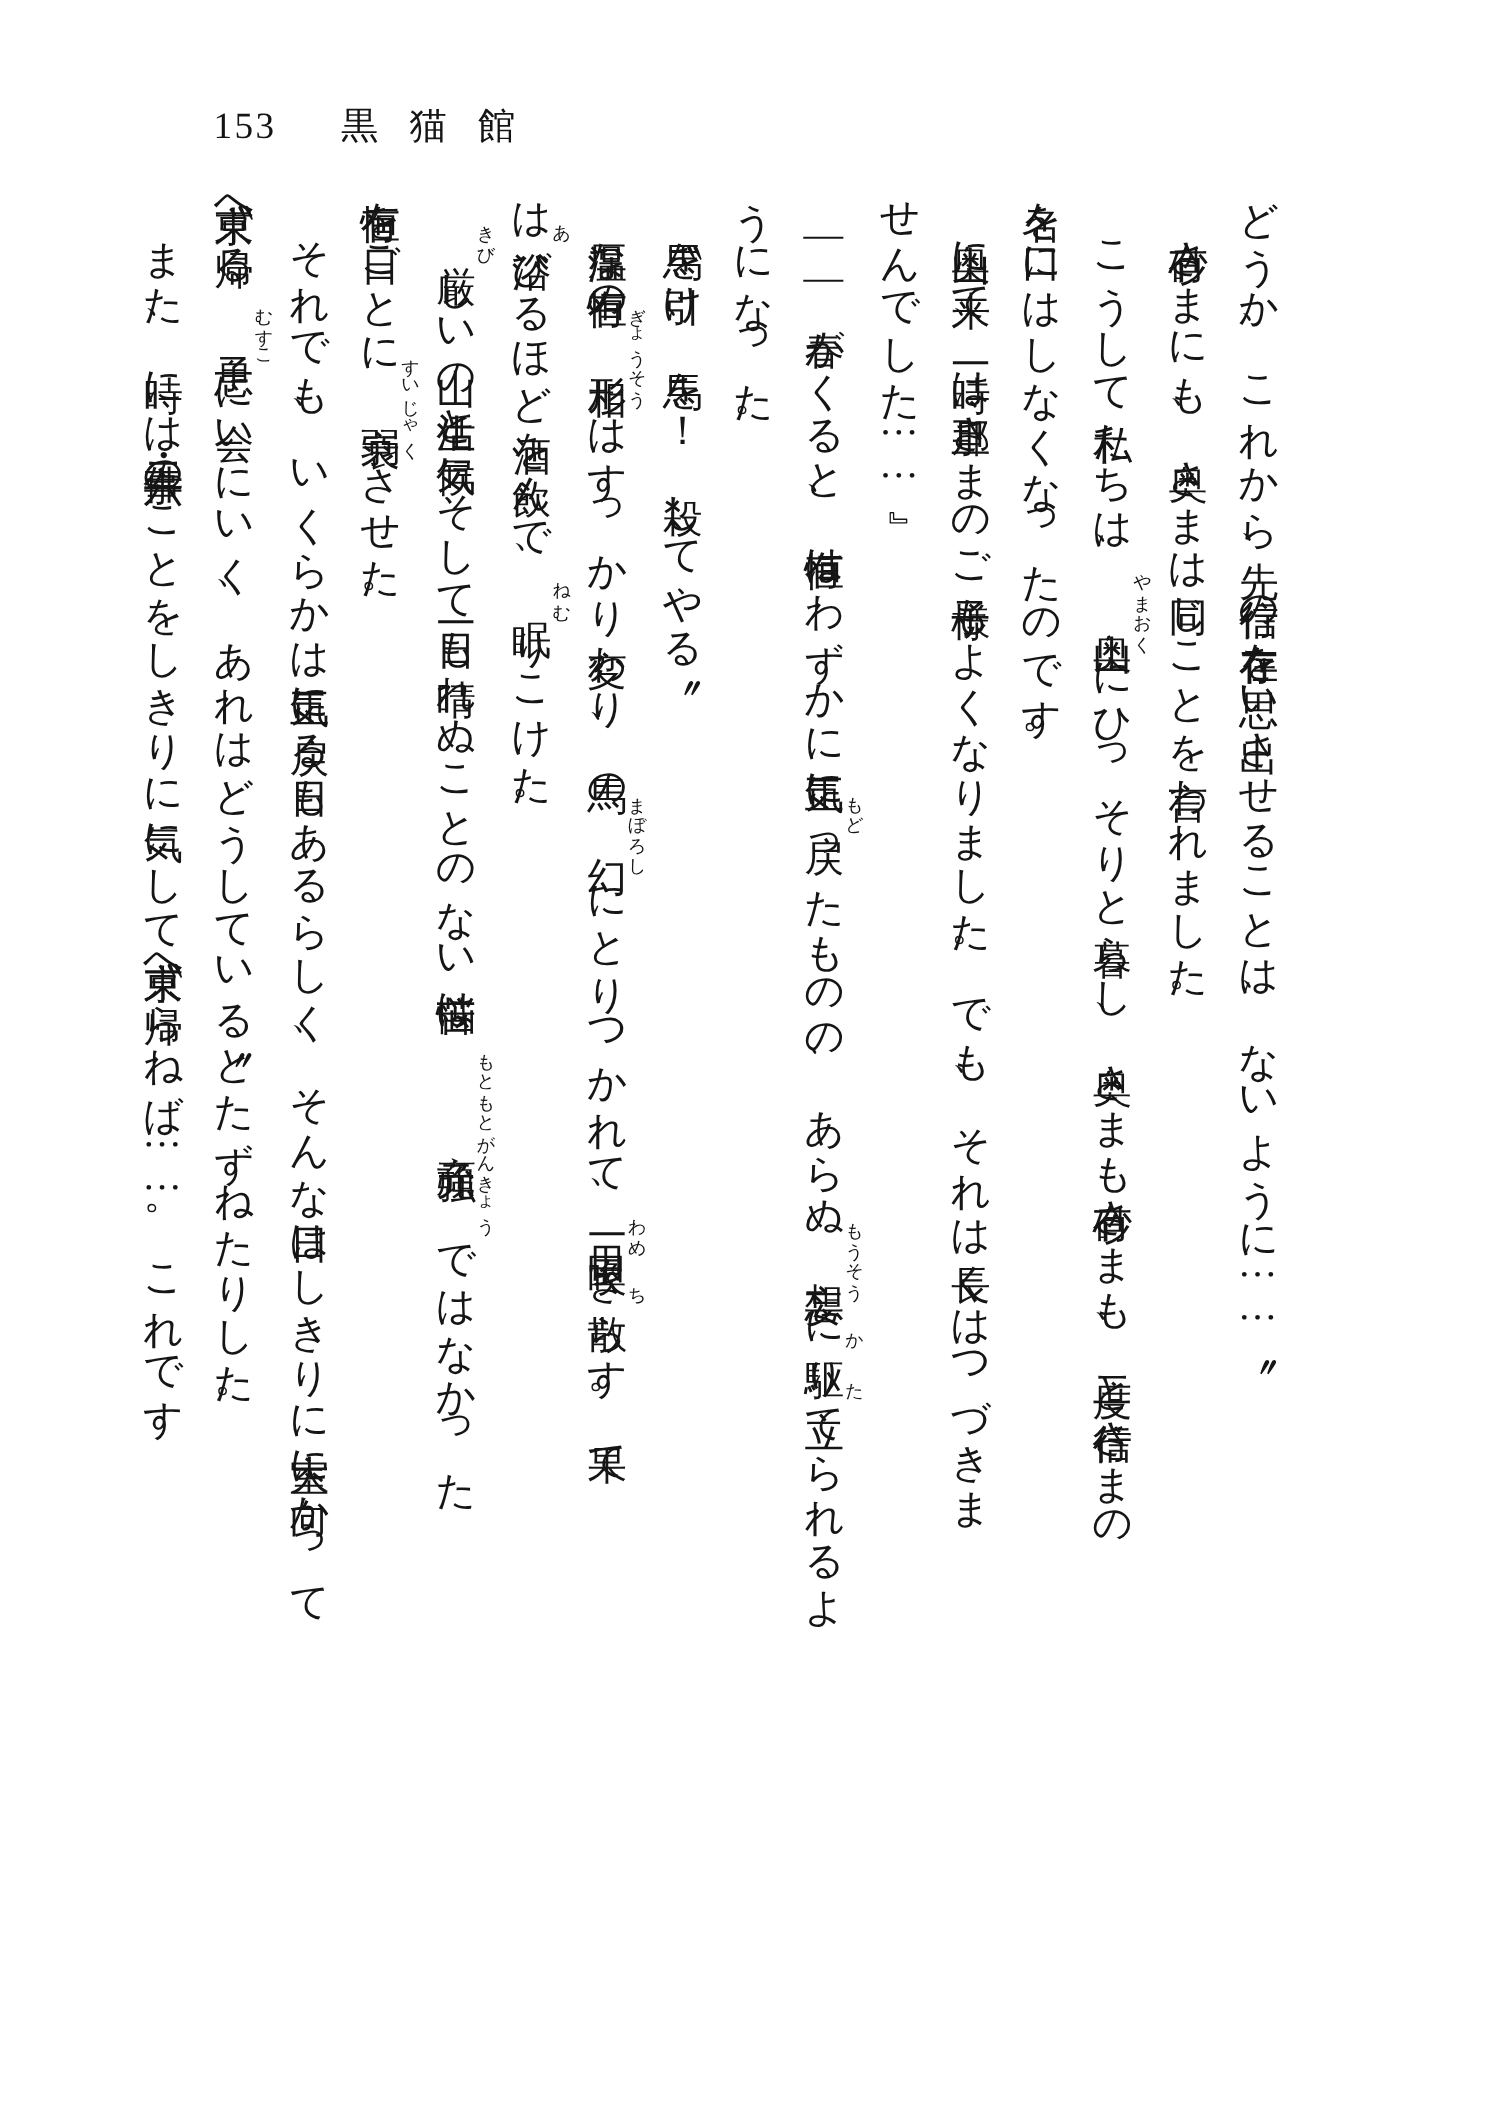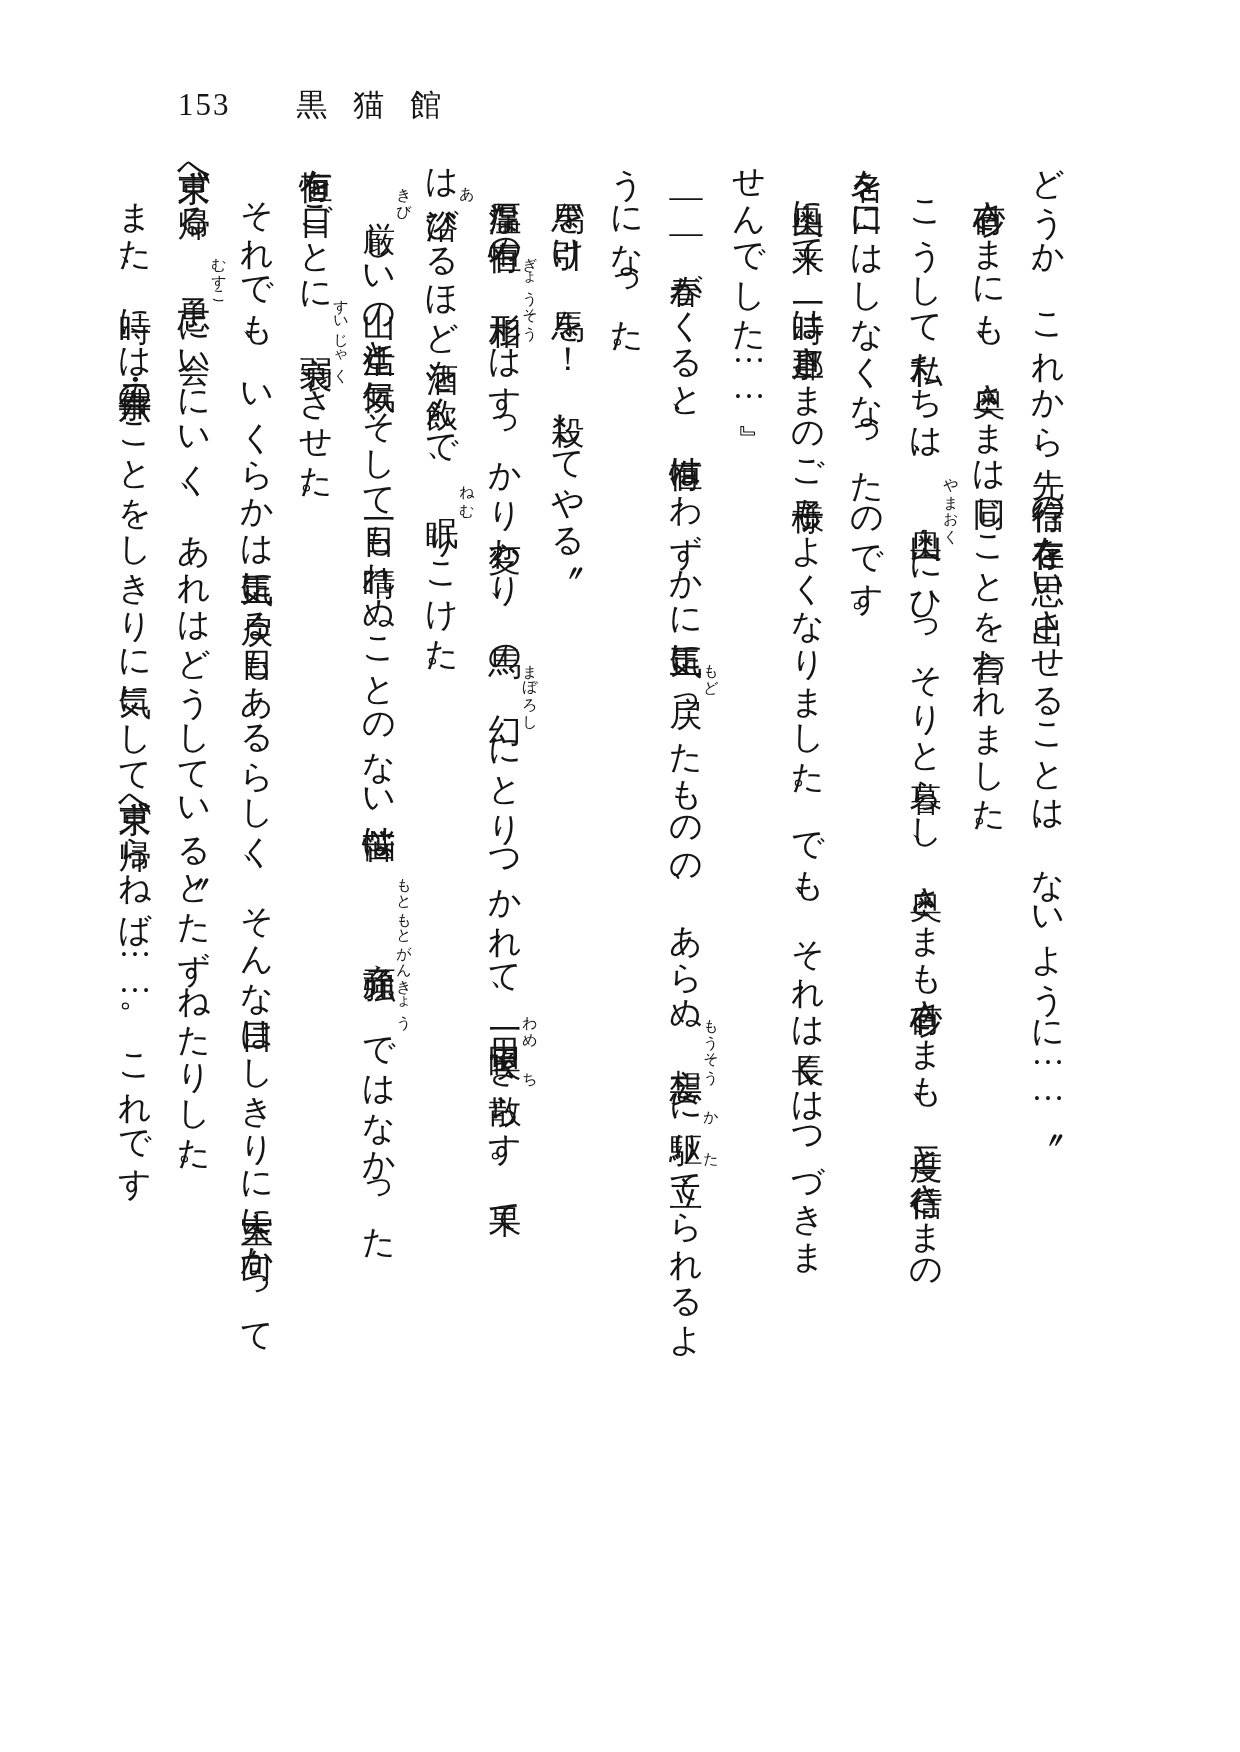--- a/index.html
+++ b/index.html
@@ -22,21 +22,21 @@
     position: absolute;
     left: 178px;
     top: 84px;
     font-size: 31px;
     white-space: nowrap;
   }
   .running-head .page-number {
     letter-spacing: 2px;
   }
   .running-head .book-title {
-    margin-left: 58px;
+    margin-left: 46px;
     letter-spacing: 26px;
   }
   
   .text-block {
     position: absolute;
     top: 145px;
     right: 163px;
     height: 1345px;
     writing-mode: vertical-rl;
     -webkit-writing-mode: vertical-rl;

